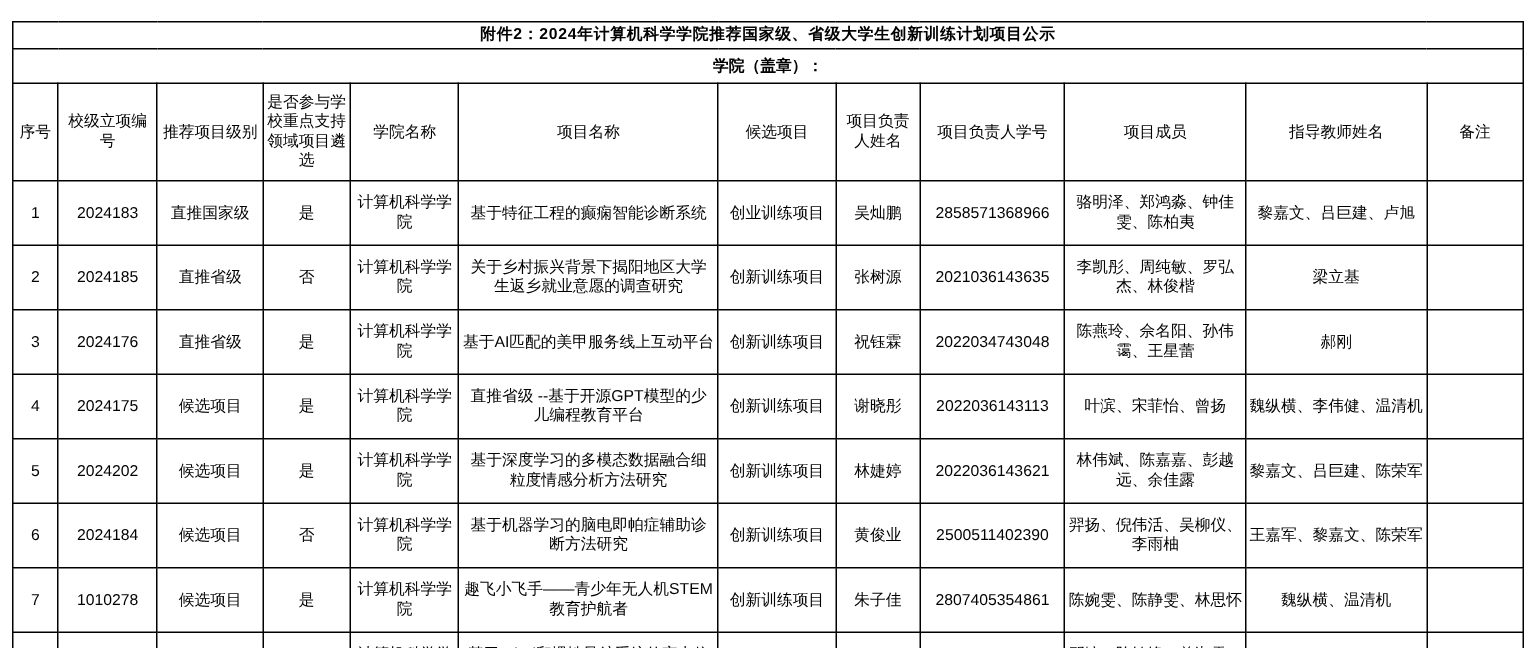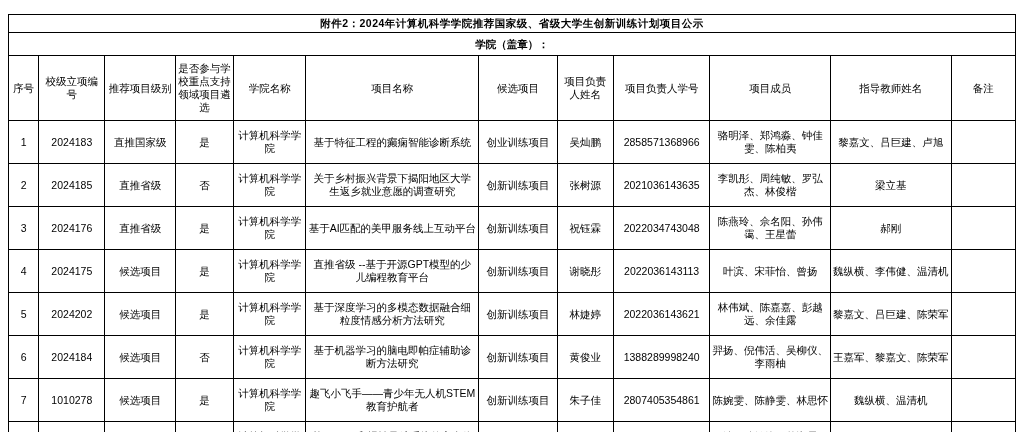--- a/index.html
+++ b/index.html
@@ -188,21 +188,21 @@
 
       <tr class="row">
         <td>6</td>
         <td>2024184</td>
         <td>候选项目</td>
         <td>否</td>
         <td>计算机科学学院</td>
         <td>基于机器学习的脑电即帕症辅助诊断方法研究</td>
         <td>创新训练项目</td>
         <td>黄俊业</td>
-        <td>1388289998240</td>
+        <td>2500511402390</td>
         <td>羿扬、倪伟活、吴柳仪、李雨柚</td>
         <td>王嘉军、黎嘉文、陈荣军</td>
         <td></td>
       </tr>
 
       <tr class="row">
         <td>7</td>
         <td>1010278</td>
         <td>候选项目</td>
         <td>是</td>

